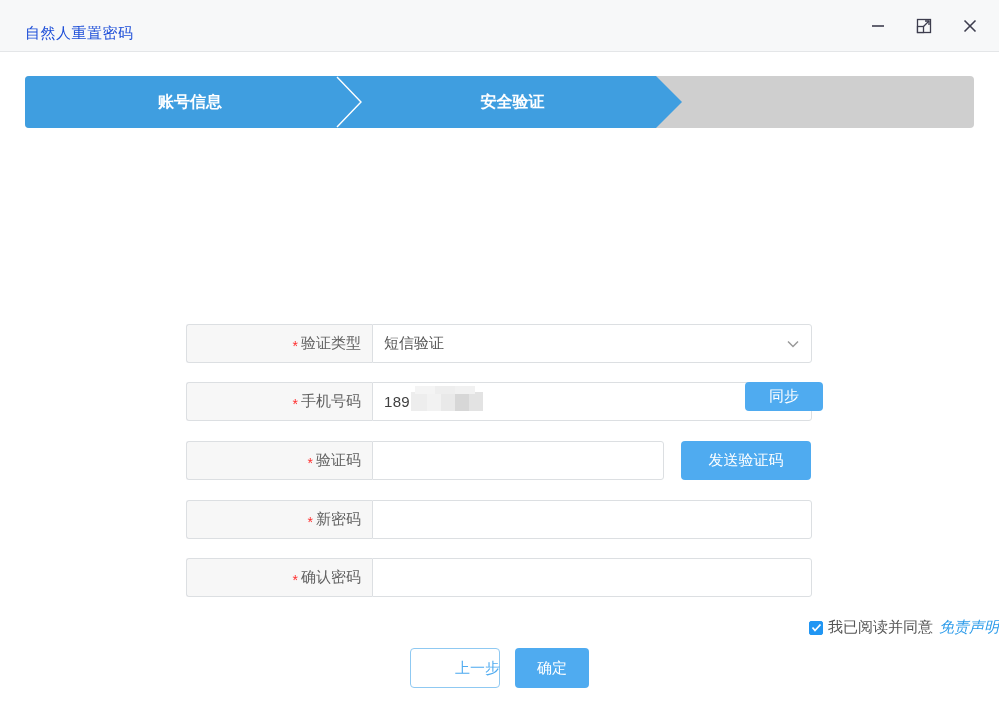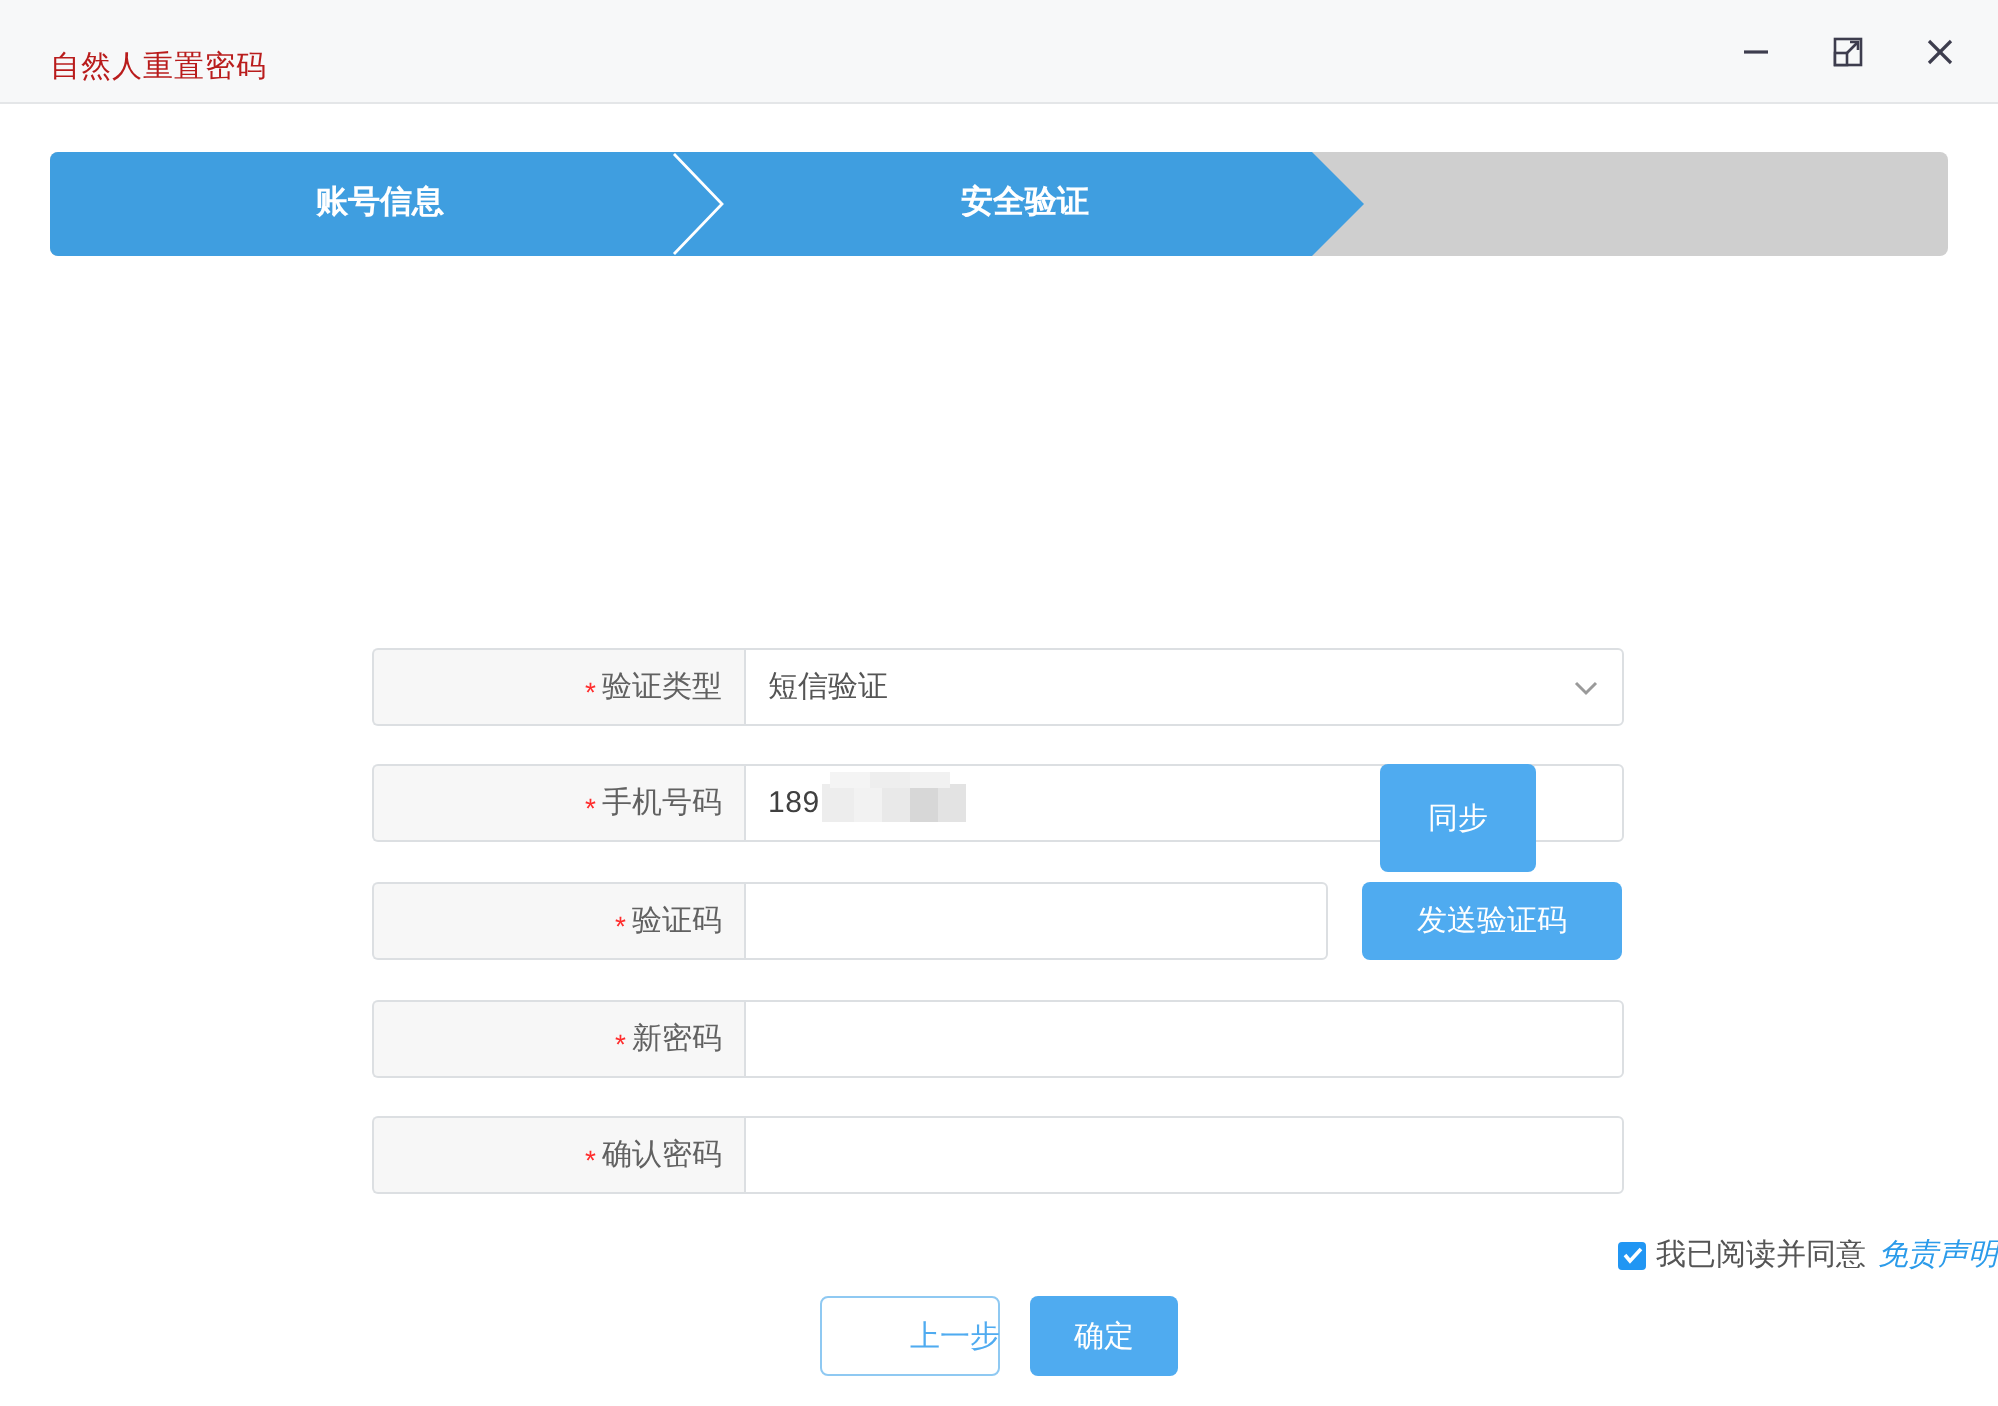--- a/index.html
+++ b/index.html
@@ -21,21 +21,21 @@
     height: 52px;
     background: #f7f8f9;
     border-bottom: 1px solid #e4e6e8;
     box-sizing: border-box;
     display: flex;
     align-items: center;
   }
   .title-text {
     margin-left: 25px;
     font-size: 15px;
-    color: #b91c1c;
+    color: #1d4ed8;
     letter-spacing: 0.5px;
     margin-top: 16px;
   }
   .win-controls {
     position: absolute;
     right: 16px;
     top: 0;
     height: 51px;
     display: flex;
     align-items: center;
@@ -197,24 +197,24 @@
   }
   .btn-outline {
     background: #ffffff;
     color: #4fabf0;
     border: 1px solid #8fc9f2;
     padding-left: 45px;
   }
 
   .btn-sync {
     position: absolute;
-    left: 690px;
+    left: 745px;
     top: 224px;
     width: 78px;
-    height: 54px;
+    height: 29px;
   }
   .btn-sendcode {
     position: absolute;
     left: 681px;
     top: 283px;
     width: 130px;
     height: 39px;
   }
 
   

